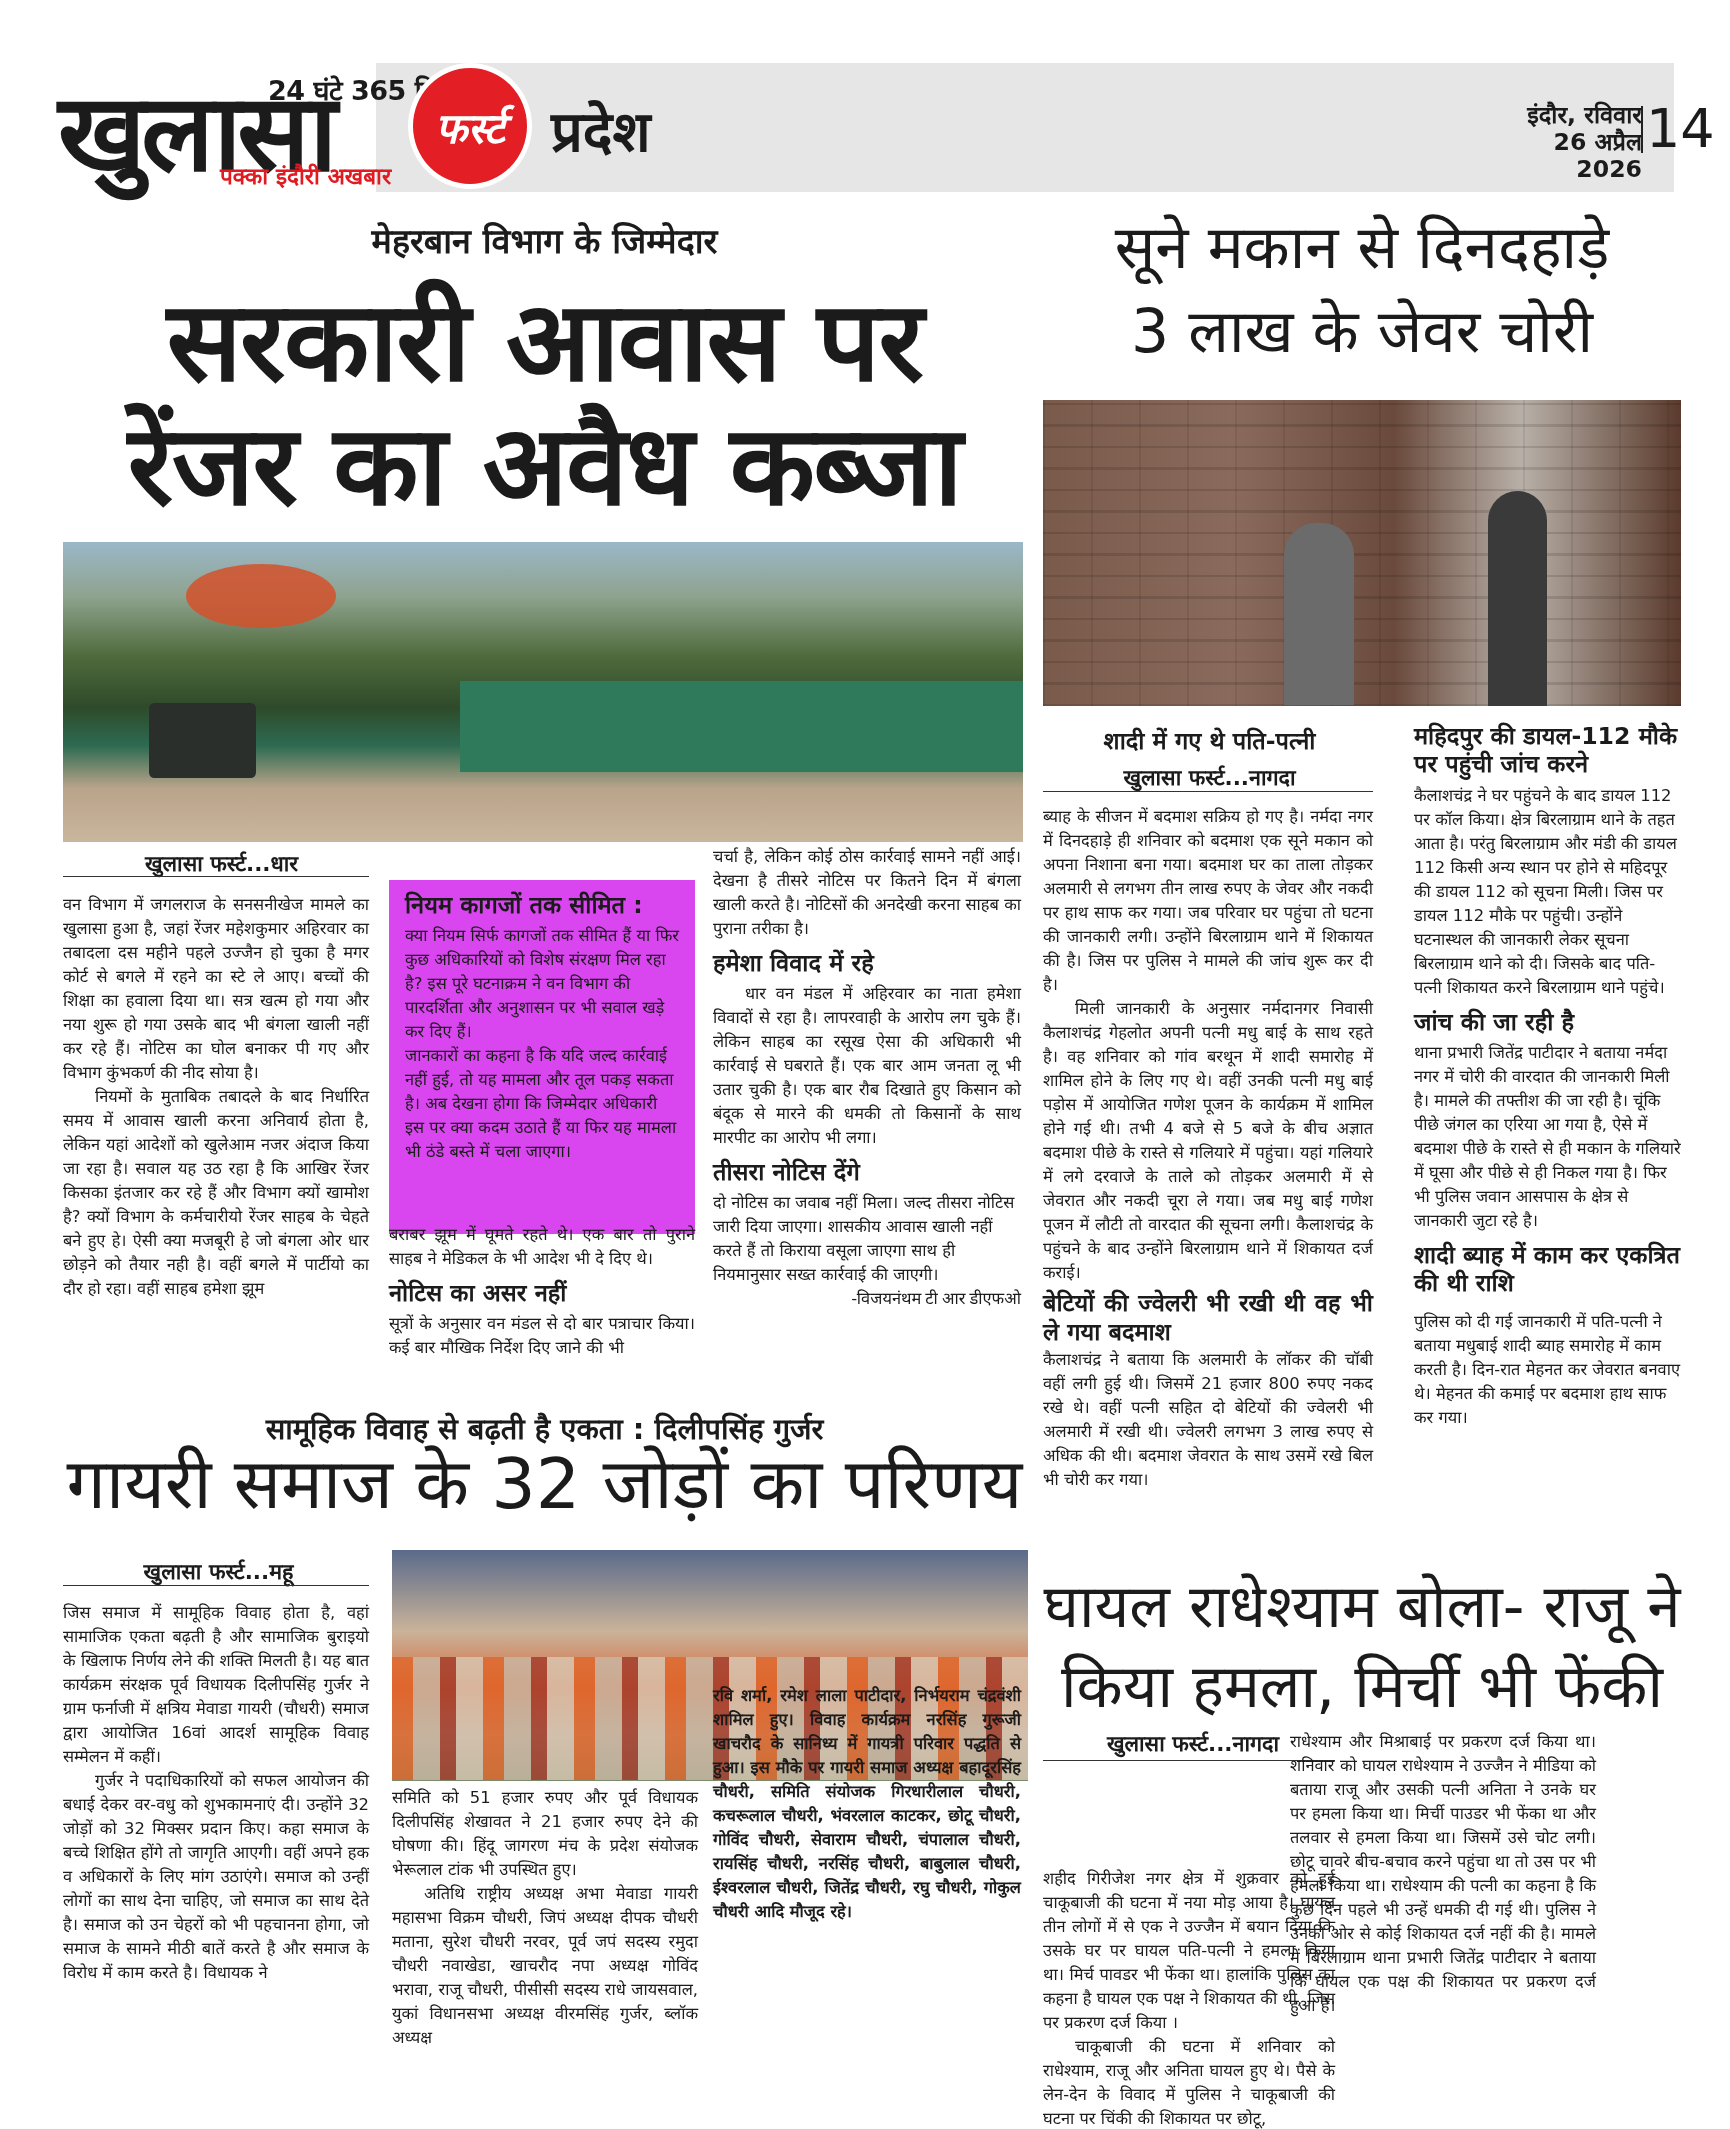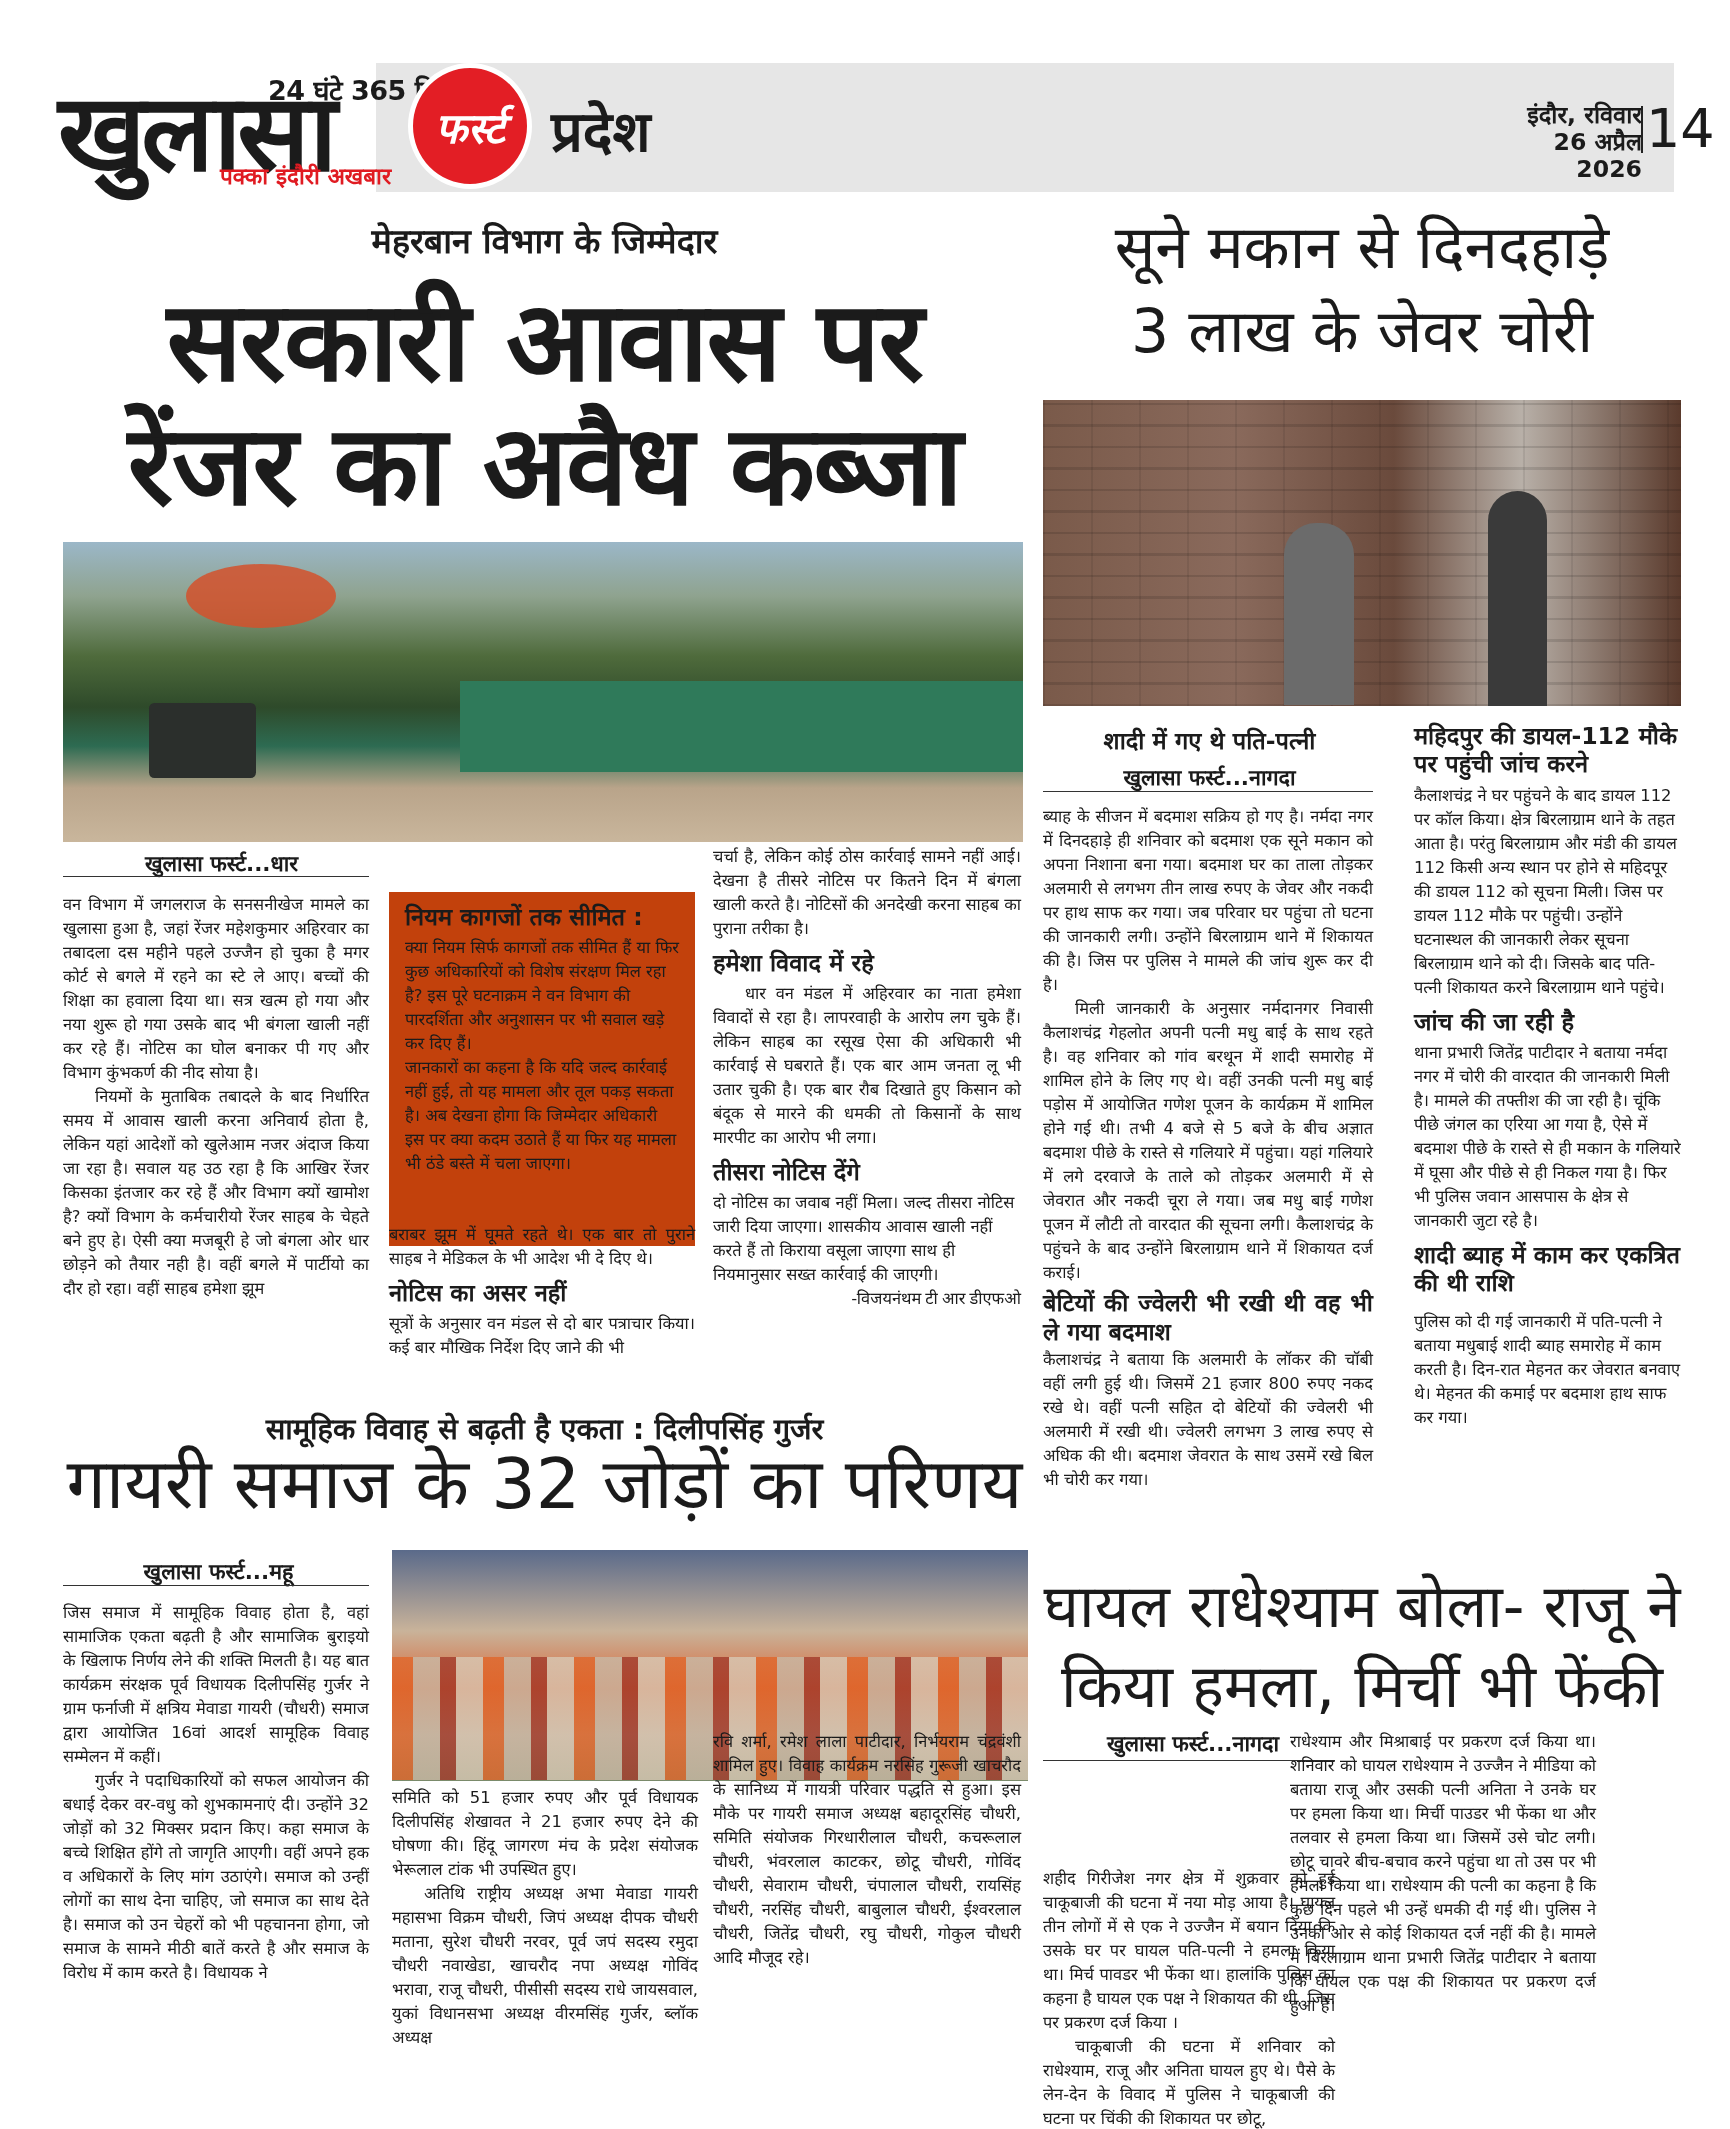--- a/index.html
+++ b/index.html
@@ -19,21 +19,21 @@
 
   
   .kicker { font-weight:bold; text-align:center; }
   .h-xl { font-weight:bold; line-height:1.05; text-align:center; letter-spacing:-1.6px; }
   .byline { font-weight:bold; font-size:21.5px; text-align:center; }
   .rule { height:1.1px; background:#333; }
   .col { font-size:16.4px; line-height:24px; text-align:justify; }
   .col p { margin:0; }
   .col .indent { text-indent:32px; }
   .subhead { font-weight:bold; font-size:23.6px; line-height:1.2; margin:7.5px 0 5.4px 0; }
-  .boxed { background:#c2410c; padding:10.7px 16px;margin-top:12px; }
+  .boxed { background:#d946ef; padding:10.7px 16px; }
   .sig { text-align:right;font-family:Liberation Serif, serif; }
 
   
   .photo { overflow:hidden; }
   .ph-forest { background:linear-gradient(180deg,#9bb7c8 0%,#8fa38f 18%,#4f6b3c 38%,#2e4a2a 55%,#2d6b52 68%,#b9a48a 82%,#c9b69c 100%); }
   .ph-room { background:linear-gradient(90deg,#7a5a4a 0%,#8a6a5c 30%,#6a4a3c 55%,#b8b0a8 75%,#5a3a2c 100%); }
   .ph-wedding { background:linear-gradient(180deg,#5a6a8a 0%,#c9b39a 35%,#d9683a 60%,#b9a08a 80%,#7a8a6a 100%); }
   .ph-shape { position:absolute; }
 </style>
 </head>
@@ -137,21 +137,21 @@
 <div class="abs col" style="left:63px;top:1601px;width:306px;">
   <p>जिस समाज में सामूहिक विवाह होता है, वहां सामाजिक एकता बढ़ती है और सामाजिक बुराइयो के खिलाफ निर्णय लेने की शक्ति मिलती है। यह बात कार्यक्रम संरक्षक पूर्व विधायक दिलीपसिंह गुर्जर ने ग्राम फर्नाजी में क्षत्रिय मेवाडा गायरी (चौधरी) समाज द्वारा आयोजित 16वां आदर्श सामूहिक विवाह सम्मेलन में कहीं।</p>
   <p class="indent">गुर्जर ने पदाधिकारियों को सफल आयोजन की बधाई देकर वर-वधु को शुभकामनाएं दी। उन्होंने 32 जोड़ों को 32 मिक्सर प्रदान किए। कहा समाज के बच्चे शिक्षित होंगे तो जागृति आएगी। वहीं अपने हक व अधिकारों के लिए मांग उठाएंगे। समाज को उन्हीं लोगों का साथ देना चाहिए, जो समाज का साथ देते है। समाज को उन चेहरों को भी पहचानना होगा, जो समाज के सामने मीठी बातें करते है और समाज के विरोध में काम करते है। विधायक ने</p>
 </div>
 
 <div class="abs col" style="left:392px;top:1786px;width:306px;">
   <p>समिति को 51 हजार रुपए और पूर्व विधायक दिलीपसिंह शेखावत ने 21 हजार रुपए देने की घोषणा की। हिंदू जागरण मंच के प्रदेश संयोजक भेरूलाल टांक भी उपस्थित हुए।</p>
   <p class="indent">अतिथि राष्ट्रीय अध्यक्ष अभा मेवाडा गायरी महासभा विक्रम चौधरी, जिपं अध्यक्ष दीपक चौधरी मताना, सुरेश चौधरी नरवर, पूर्व जपं सदस्य रमुदा चौधरी नवाखेडा, खाचरौद नपा अध्यक्ष गोविंद भरावा, राजू चौधरी, पीसीसी सदस्य राधे जायसवाल, युकां विधानसभा अध्यक्ष वीरमसिंह गुर्जर, ब्लॉक अध्यक्ष</p>
 </div>
 
-<div class="abs col" style="left:713px;top:1730px;width:308px;">
+<div class="abs col" style="left:713px;top:1684px;width:308px;font-weight:bold;">
   <p>रवि शर्मा, रमेश लाला पाटीदार, निर्भयराम चंद्रवंशी शामिल हुए। विवाह कार्यक्रम नरसिंह गुरूजी खाचरौद के सानिध्य में गायत्री परिवार पद्धति से हुआ। इस मौके पर गायरी समाज अध्यक्ष बहादूरसिंह चौधरी, समिति संयोजक गिरधारीलाल चौधरी, कचरूलाल चौधरी, भंवरलाल काटकर, छोटू चौधरी, गोविंद चौधरी, सेवाराम चौधरी, चंपालाल चौधरी, रायसिंह चौधरी, नरसिंह चौधरी, बाबुलाल चौधरी, ईश्वरलाल चौधरी, जितेंद्र चौधरी, रघु चौधरी, गोकुल चौधरी आदि मौजूद रहे।</p>
 </div>
 
 <div class="abs h-xl" style="left:1043px;top:1575px;width:638px;font-size:60px;font-weight:normal;letter-spacing:0;">घायल राधेश्याम बोला- राजू ने</div>
 <div class="abs h-xl" style="left:1043px;top:1655px;width:638px;font-size:60px;font-weight:normal;letter-spacing:0;">किया हमला, मिर्ची भी फेंकी</div>
 
 <div class="abs byline" style="left:1043px;top:1728px;width:300px;">खुलासा फर्स्ट...नागदा</div>
 <div class="abs rule" style="left:1043px;top:1760px;width:292px;"></div>
 
 <div class="abs col" style="left:1043px;top:1867px;width:292px;">

